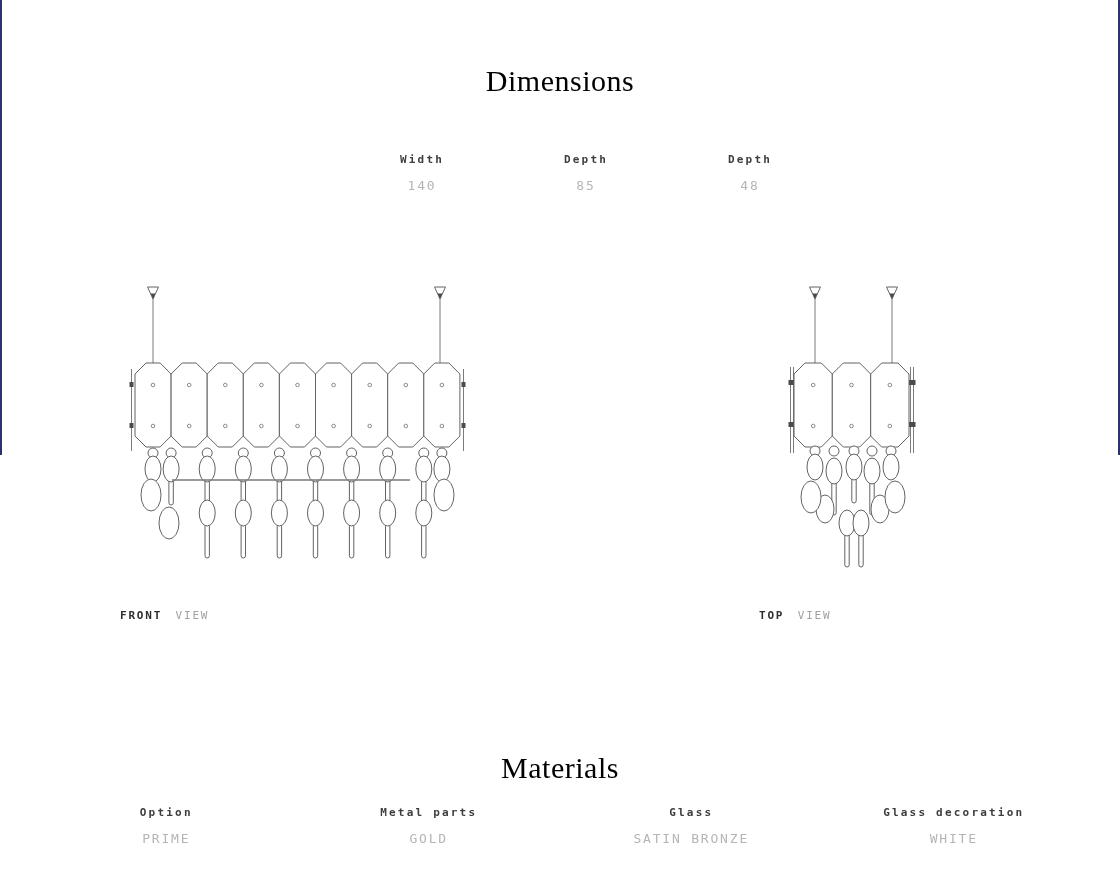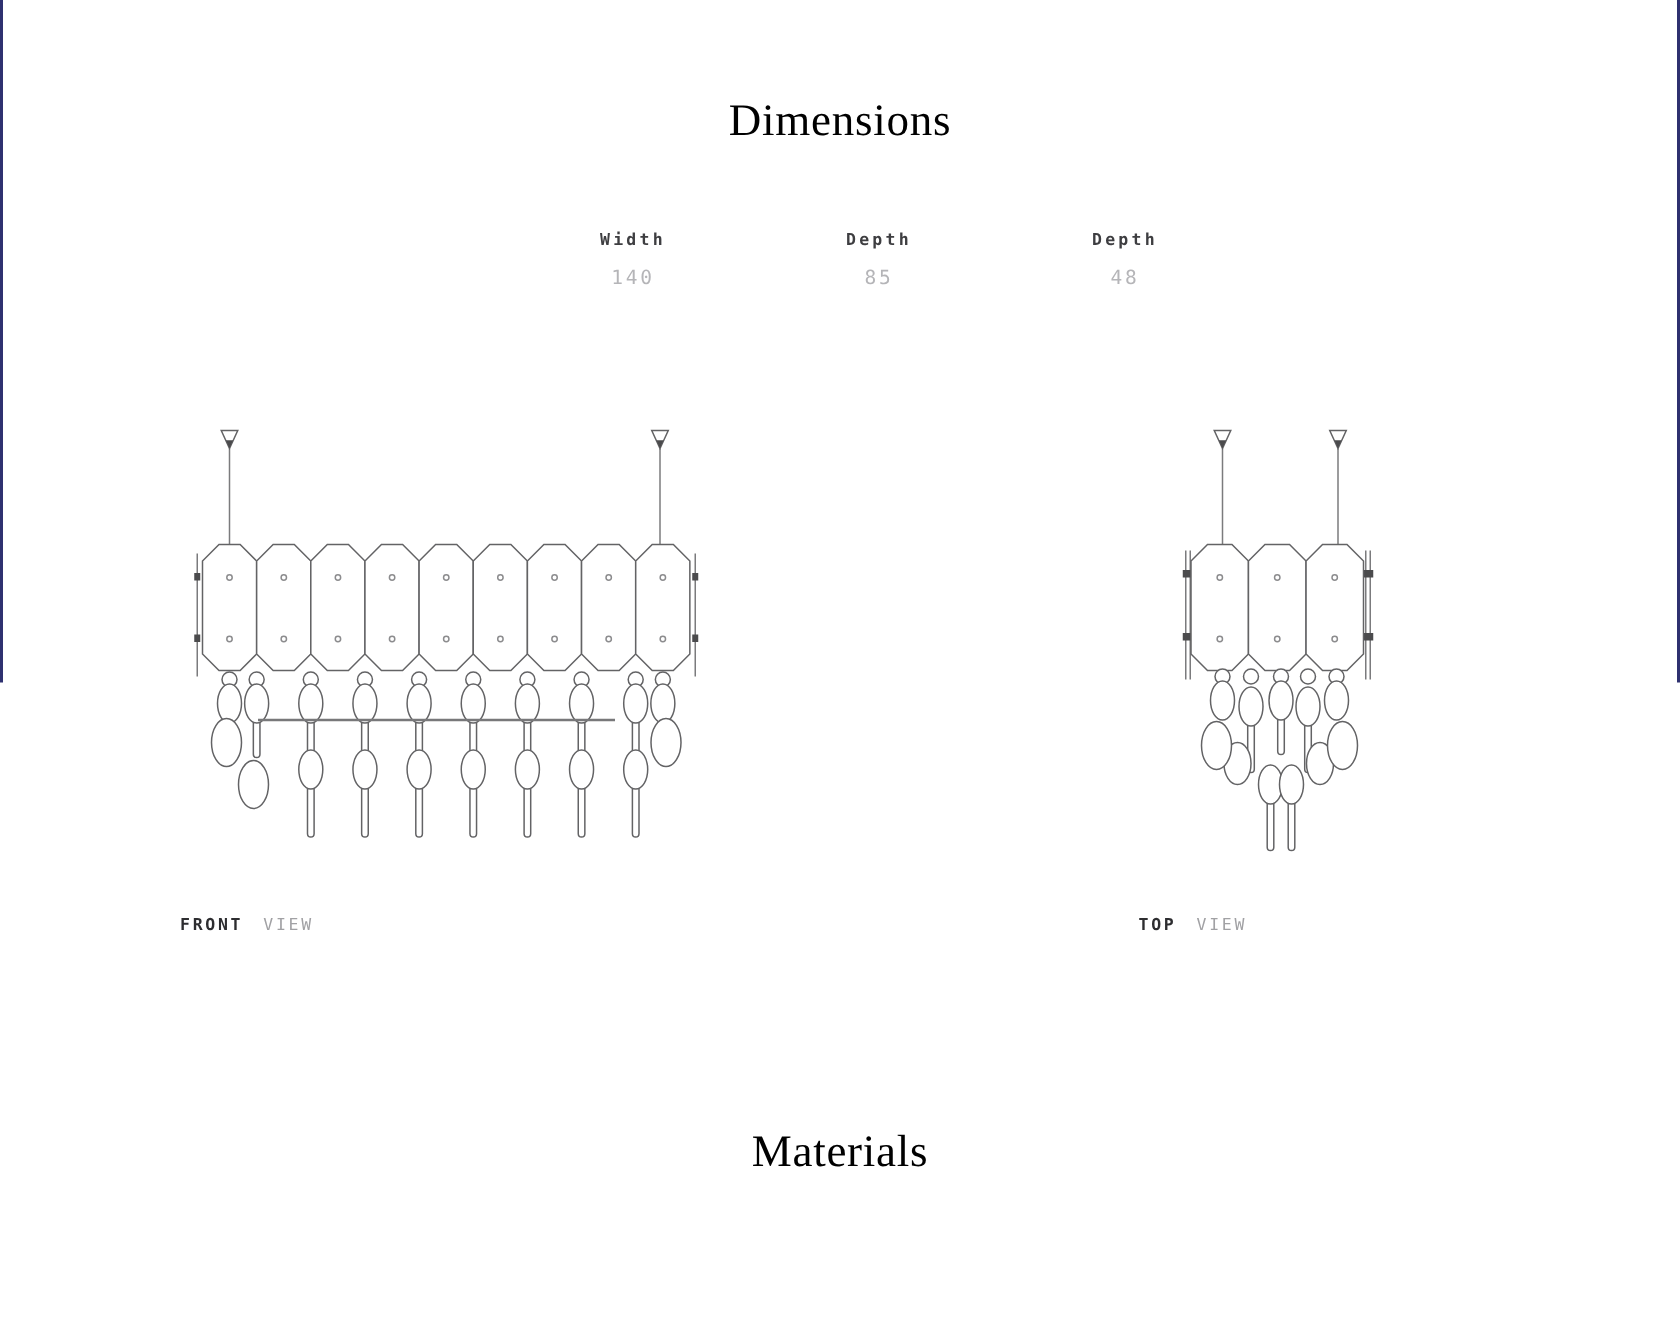--- a/index.html
+++ b/index.html
@@ -246,14 +246,32 @@
       </g>
     </svg>
     <div class="view-label mono">
       <span class="strong">TOP</span>
       <span class="light">VIEW</span>
     </div>
   </div>
 
   <h2 id="mats-title" class="serif-title">Materials</h2>
 
+  <div class="mats-row mono">
+    <div class="spec-col">
+      <div class="spec-label">Option</div>
+      <div class="spec-value">PRIME</div>
+    </div>
+    <div class="spec-col">
+      <div class="spec-label">Metal parts</div>
+      <div class="spec-value">GOLD</div>
+    </div>
+    <div class="spec-col">
+      <div class="spec-label">Glass</div>
+      <div class="spec-value">SATIN BRONZE</div>
+    </div>
+    <div class="spec-col">
+      <div class="spec-label">Glass decoration</div>
+      <div class="spec-value">WHITE</div>
+    </div>
+  </div>
 
 </div>
 
 </body></html>

